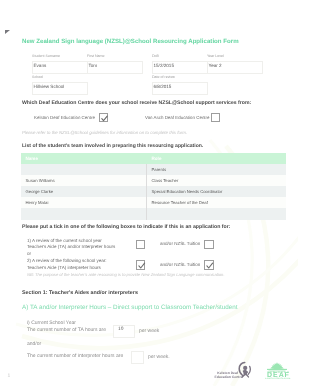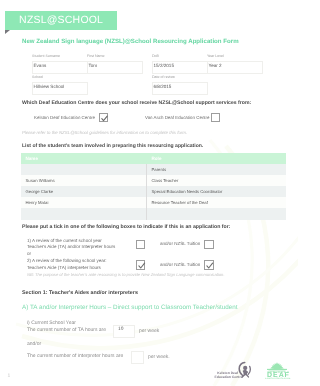--- a/index.html
+++ b/index.html
@@ -66,23 +66,20 @@
     <g fill="none" stroke="#fbfcf4" stroke-width="4.5">
       <path d="M310 248 C268 300 214 330 158 342 C110 352 66 350 22 336"></path>
       <path d="M232 386 C258 344 270 300 268 256 C266 214 252 176 226 146"></path>
     </g>
     <g fill="none" stroke="#fcfdf7" stroke-width="3.2">
       <path d="M306 228 C264 286 206 318 146 330 C100 339 58 337 16 324"></path>
       <path d="M214 386 C242 342 254 296 252 250 C250 208 236 170 210 140"></path>
     </g>
   </svg>
 
-  <div class="banner">
-    <div class="banner-text">NZSL@SCHOOL</div>
-  </div>
   <div class="banner-fold"></div>
 
   <div class="title">New Zealand Sign language (NZSL)@School Resourcing Application Form</div>
 
   <div class="flabel" style="left:32px;top:53.5px;">Student Surname</div>
   <div class="fbox" style="left:31.5px;top:61px;width:54px;height:11px;"></div>
   <div class="fval" style="left:33.5px;top:63px;">Evans</div>
 
   <div class="flabel" style="left:87px;top:53.5px;">First Name</div>
   <div class="fbox" style="left:86.5px;top:61px;width:54px;height:11px;"></div>

